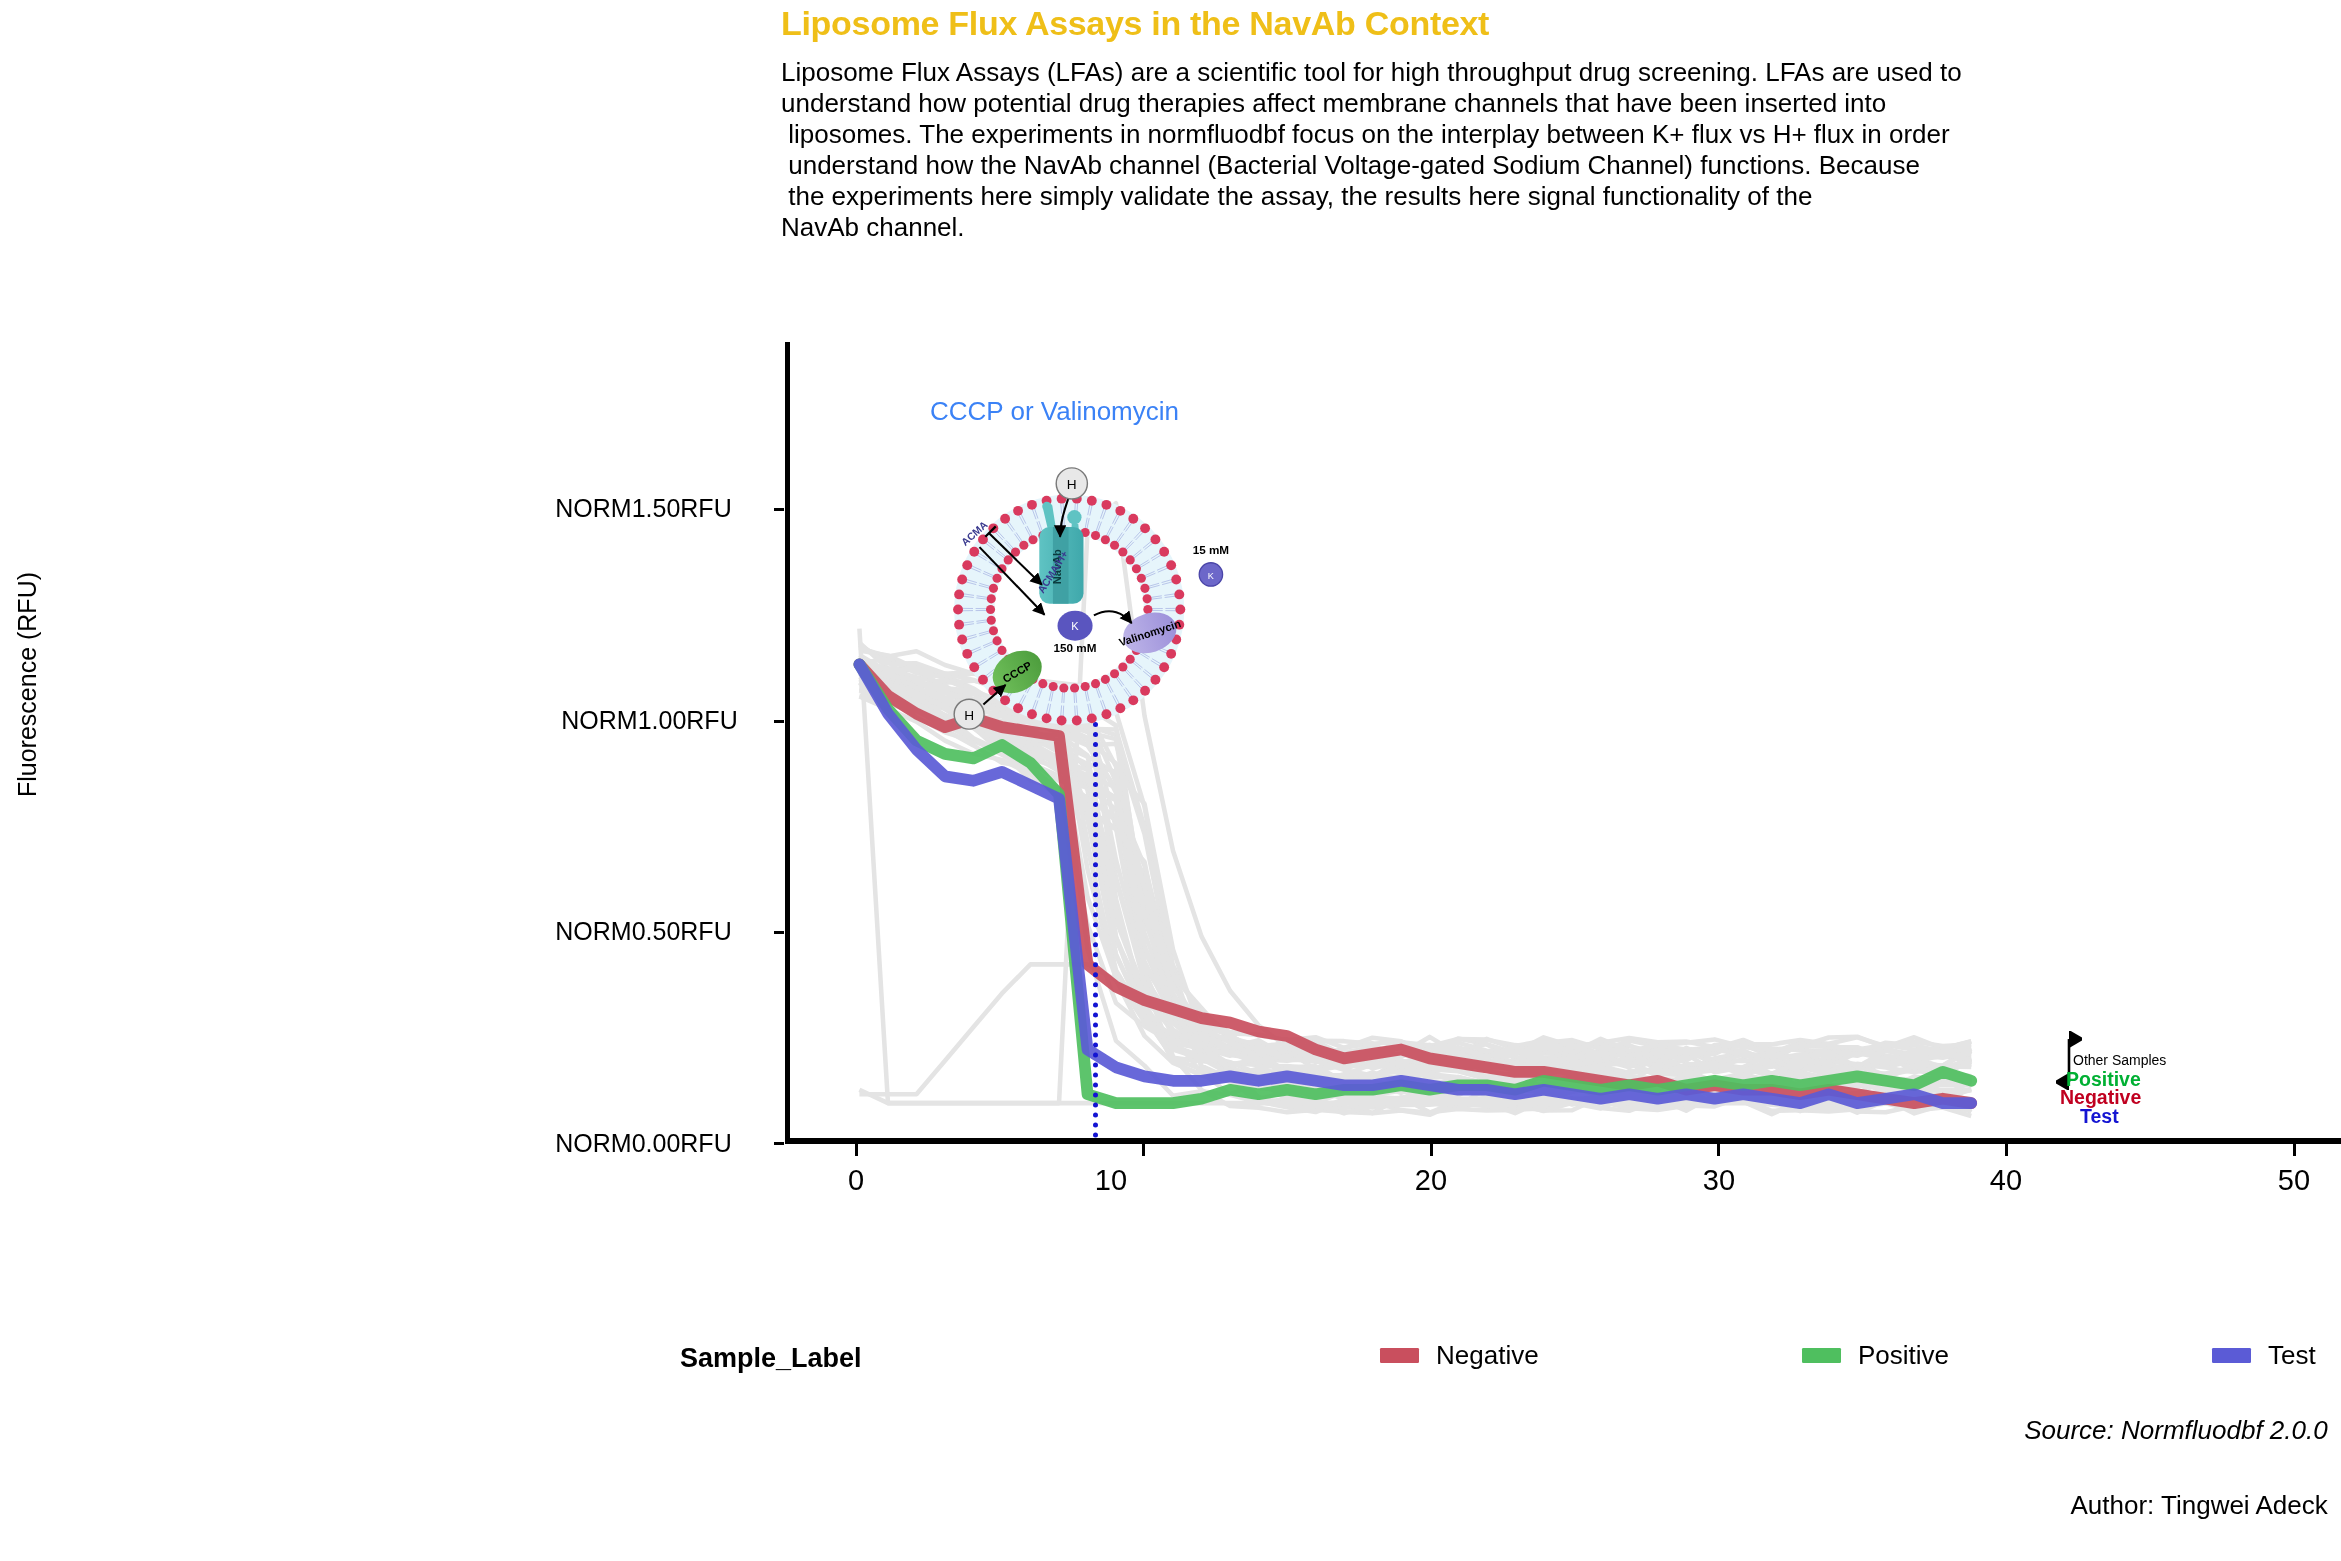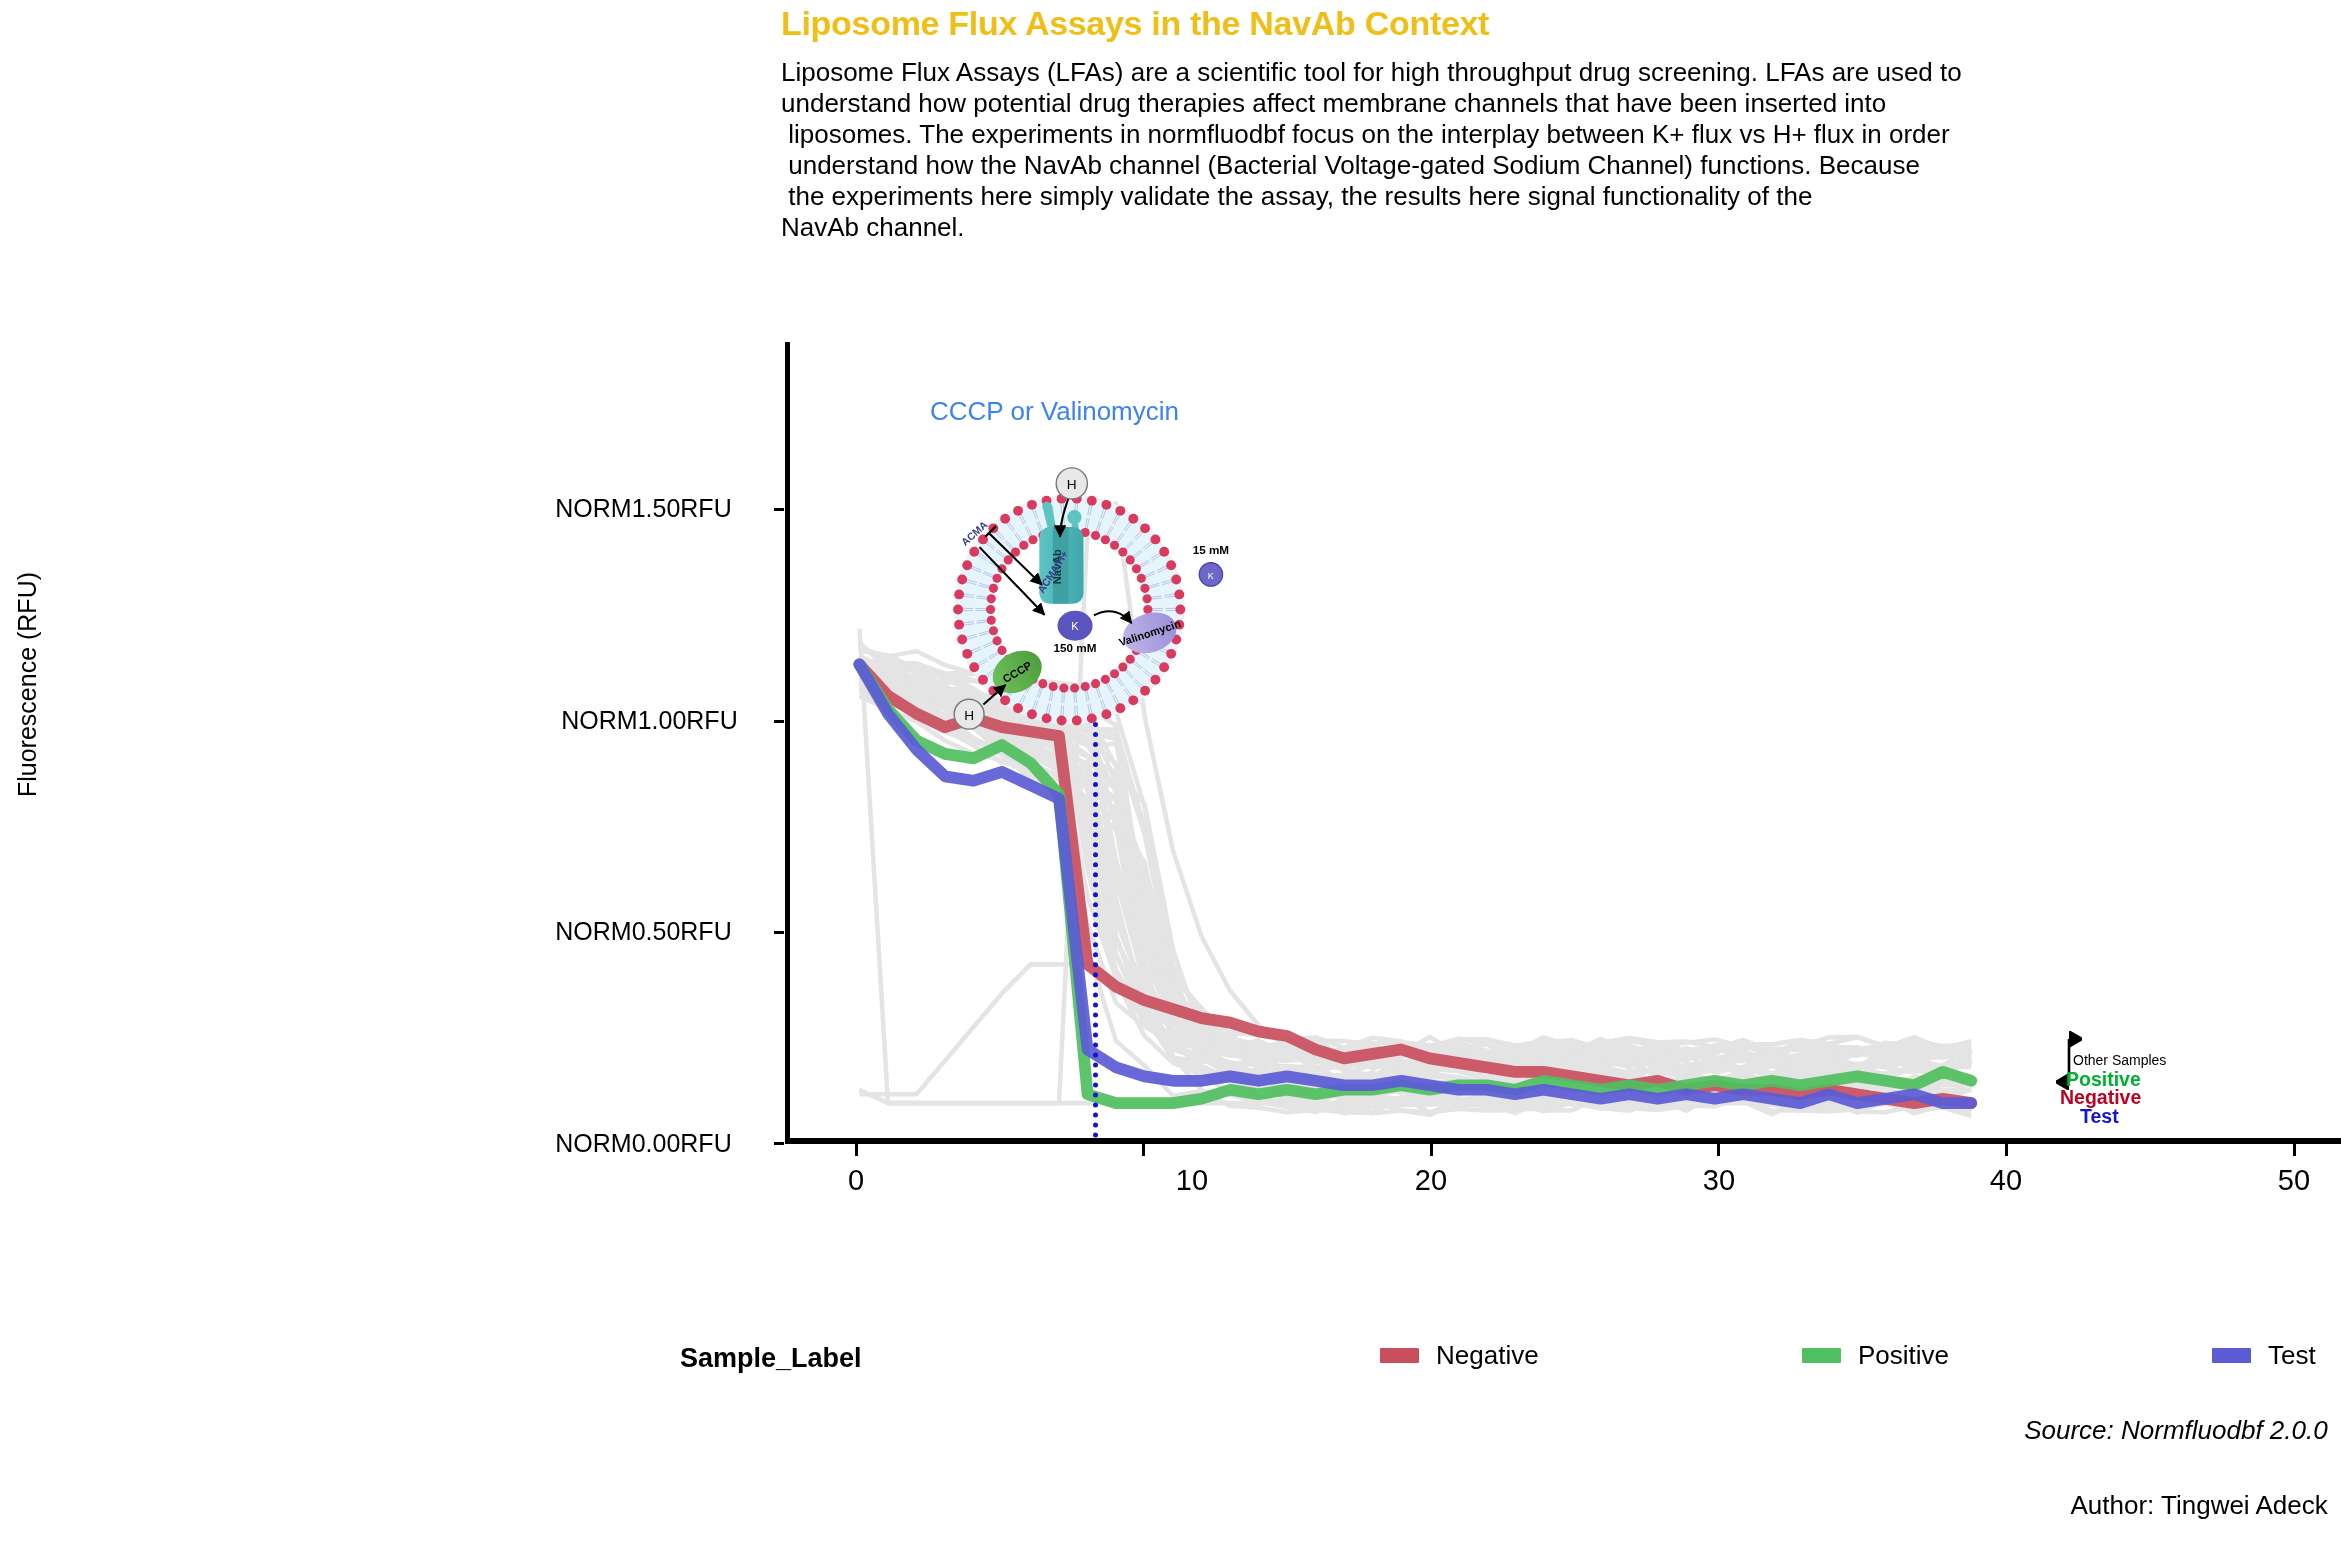--- a/index.html
+++ b/index.html
@@ -76,21 +76,21 @@
 <div class="y-tick-label" style="left:526px;top:706px;">NORM1.00RFU</div>
 <div class="y-tick-mark" style="top:720px;"></div>
 <div class="y-tick-label" style="left:520px;top:917px;">NORM0.50RFU</div>
 <div class="y-tick-mark" style="top:931px;"></div>
 <div class="y-tick-label" style="left:520px;top:1129px;">NORM0.00RFU</div>
 <div class="y-tick-mark" style="top:1142px;"></div>
 
 <div class="x-tick-mark" style="left:855px;"></div>
 <div class="x-tick-label" style="left:817px;">0</div>
 <div class="x-tick-mark" style="left:1142px;"></div>
-<div class="x-tick-label" style="left:1153px;text-align:center;">10</div>
+<div class="x-tick-label" style="left:1072px;text-align:center;">10</div>
 <div class="x-tick-mark" style="left:1430px;"></div>
 <div class="x-tick-label" style="left:1392px;">20</div>
 <div class="x-tick-mark" style="left:1717px;"></div>
 <div class="x-tick-label" style="left:1680px;">30</div>
 <div class="x-tick-mark" style="left:2005px;"></div>
 <div class="x-tick-label" style="left:1967px;">40</div>
 <div class="x-tick-mark" style="left:2293px;"></div>
 <div class="x-tick-label" style="left:2255px;">50</div>
 
 <div id="curves">

